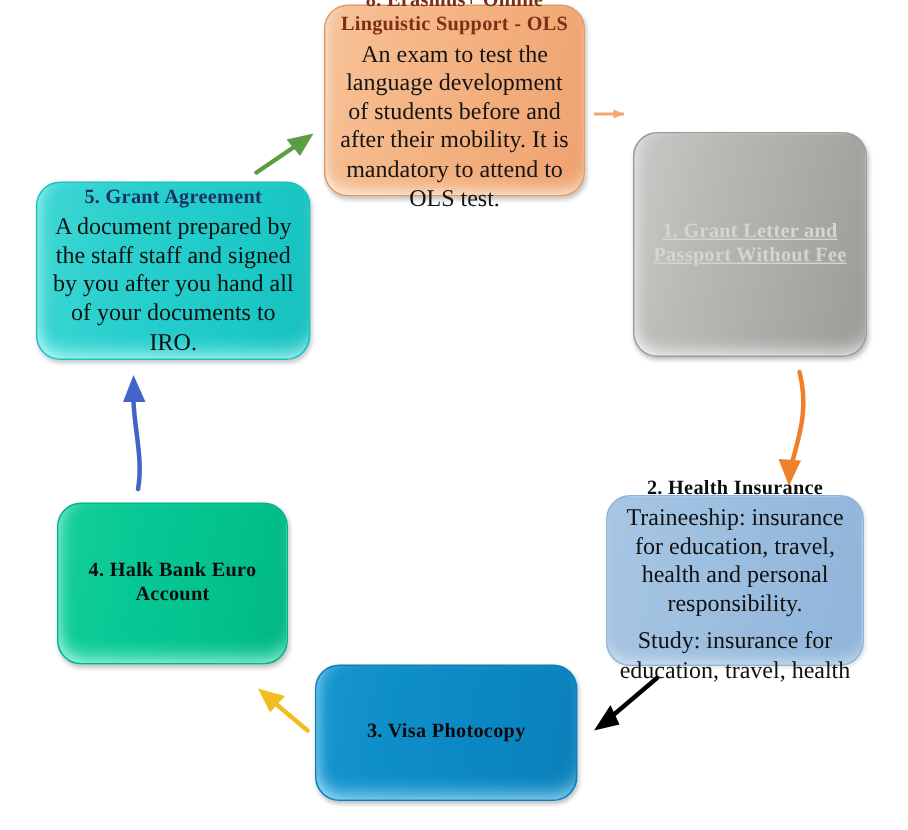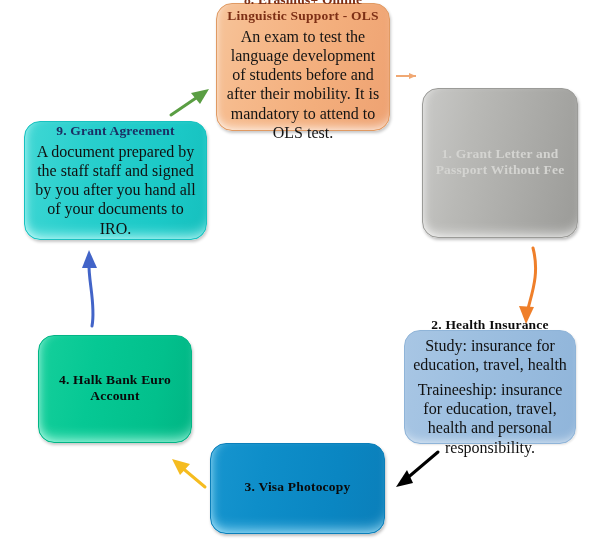--- a/index.html
+++ b/index.html
@@ -54,21 +54,21 @@
 
   
   #node-1 {
     left: 422px; top: 88px; width: 156px; height: 150px;
     background: linear-gradient(102deg,#c9c9c7 0%, #b9b9b6 30%, #a8a8a5 70%, #9b9b98 100%);
     border: 1px solid #9b9b98;
     box-shadow: inset 0 -10px 13px -9px rgba(255,255,255,.95),
                 inset 7px 0 11px -8px rgba(255,255,255,.85),
                 1px 2px 3px rgba(0,0,0,.25);
   }
-  #node-1 .title { color: #d4d4d1; }
+  #node-1 .title { color: #d4d4d1; text-decoration: underline; }
   #node-1 .para { color: #111111; }
 
   
   #node-2 {
     left: 404px; top: 330px; width: 172px; height: 114px;
     background: linear-gradient(100deg,#a8c6e4 0%, #9dbfe0 40%, #90b5da 100%);
     border: 1px solid #8fb4d8;
     box-shadow: inset 0 -8px 11px -8px rgba(255,255,255,.8),
                 1px 1px 2px rgba(0,0,0,.10);
   }
@@ -159,30 +159,30 @@
     <div class="title">8. Erasmus+ Online Linguistic Support - OLS</div>
     <div class="para">An exam to test the language development of students before and after their mobility. It is mandatory to attend to OLS test.</div>
   </div>
 
   <div class="node" id="node-1">
     <div class="title">1. Grant Letter and Passport Without Fee</div>
   </div>
 
   <div class="node" id="node-2">
     <div class="title">2. Health Insurance</div>
+    <div class="para">Traineeship: insurance for education, travel, health and personal responsibility.</div>
     <div class="para">Study: insurance for education, travel, health</div>
-    <div class="para">Traineeship: insurance for education, travel, health and personal responsibility.</div>
   </div>
 
   <div class="node" id="node-3">
     <div class="title">3. Visa Photocopy</div>
   </div>
 
   <div class="node" id="node-4">
     <div class="title">4. Halk Bank Euro Account</div>
   </div>
 
   <div class="node" id="node-5">
-    <div class="title">9. Grant Agreement</div>
+    <div class="title">5. Grant Agreement</div>
     <div class="para">A document prepared by the staff staff and signed by you after you hand all of your documents to IRO.</div>
   </div>
 
 </div>
 
 </body></html>

